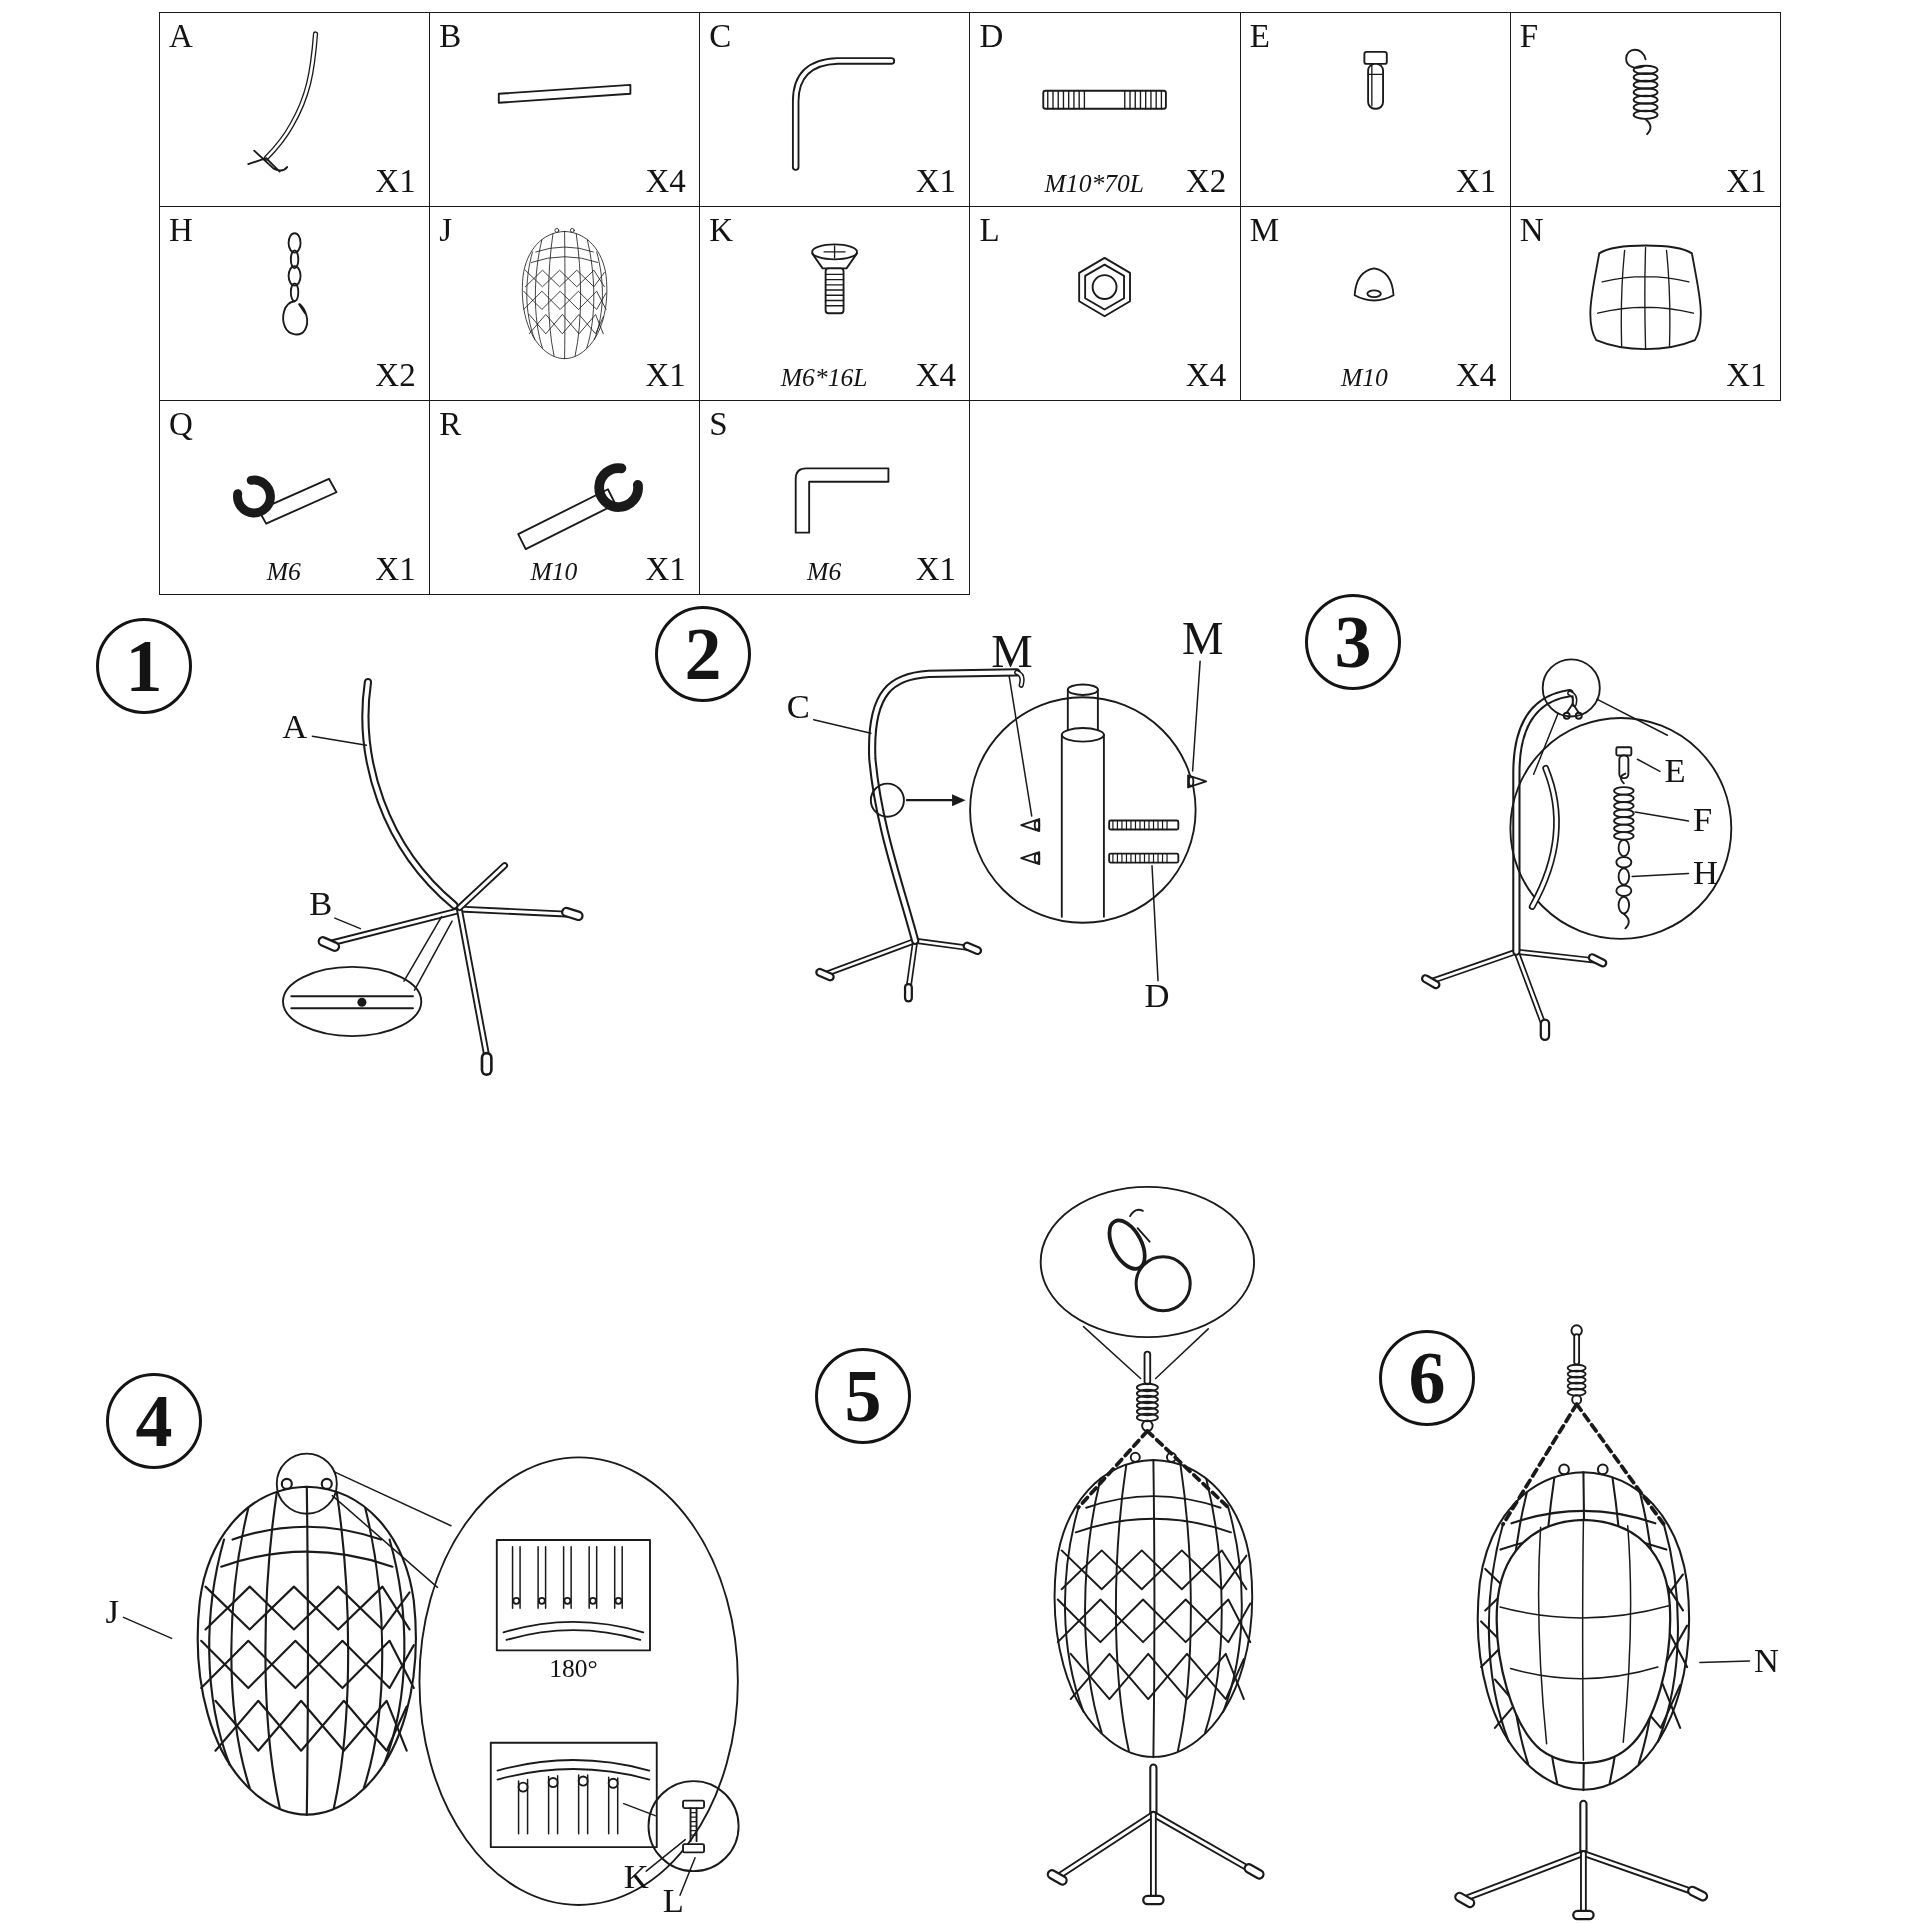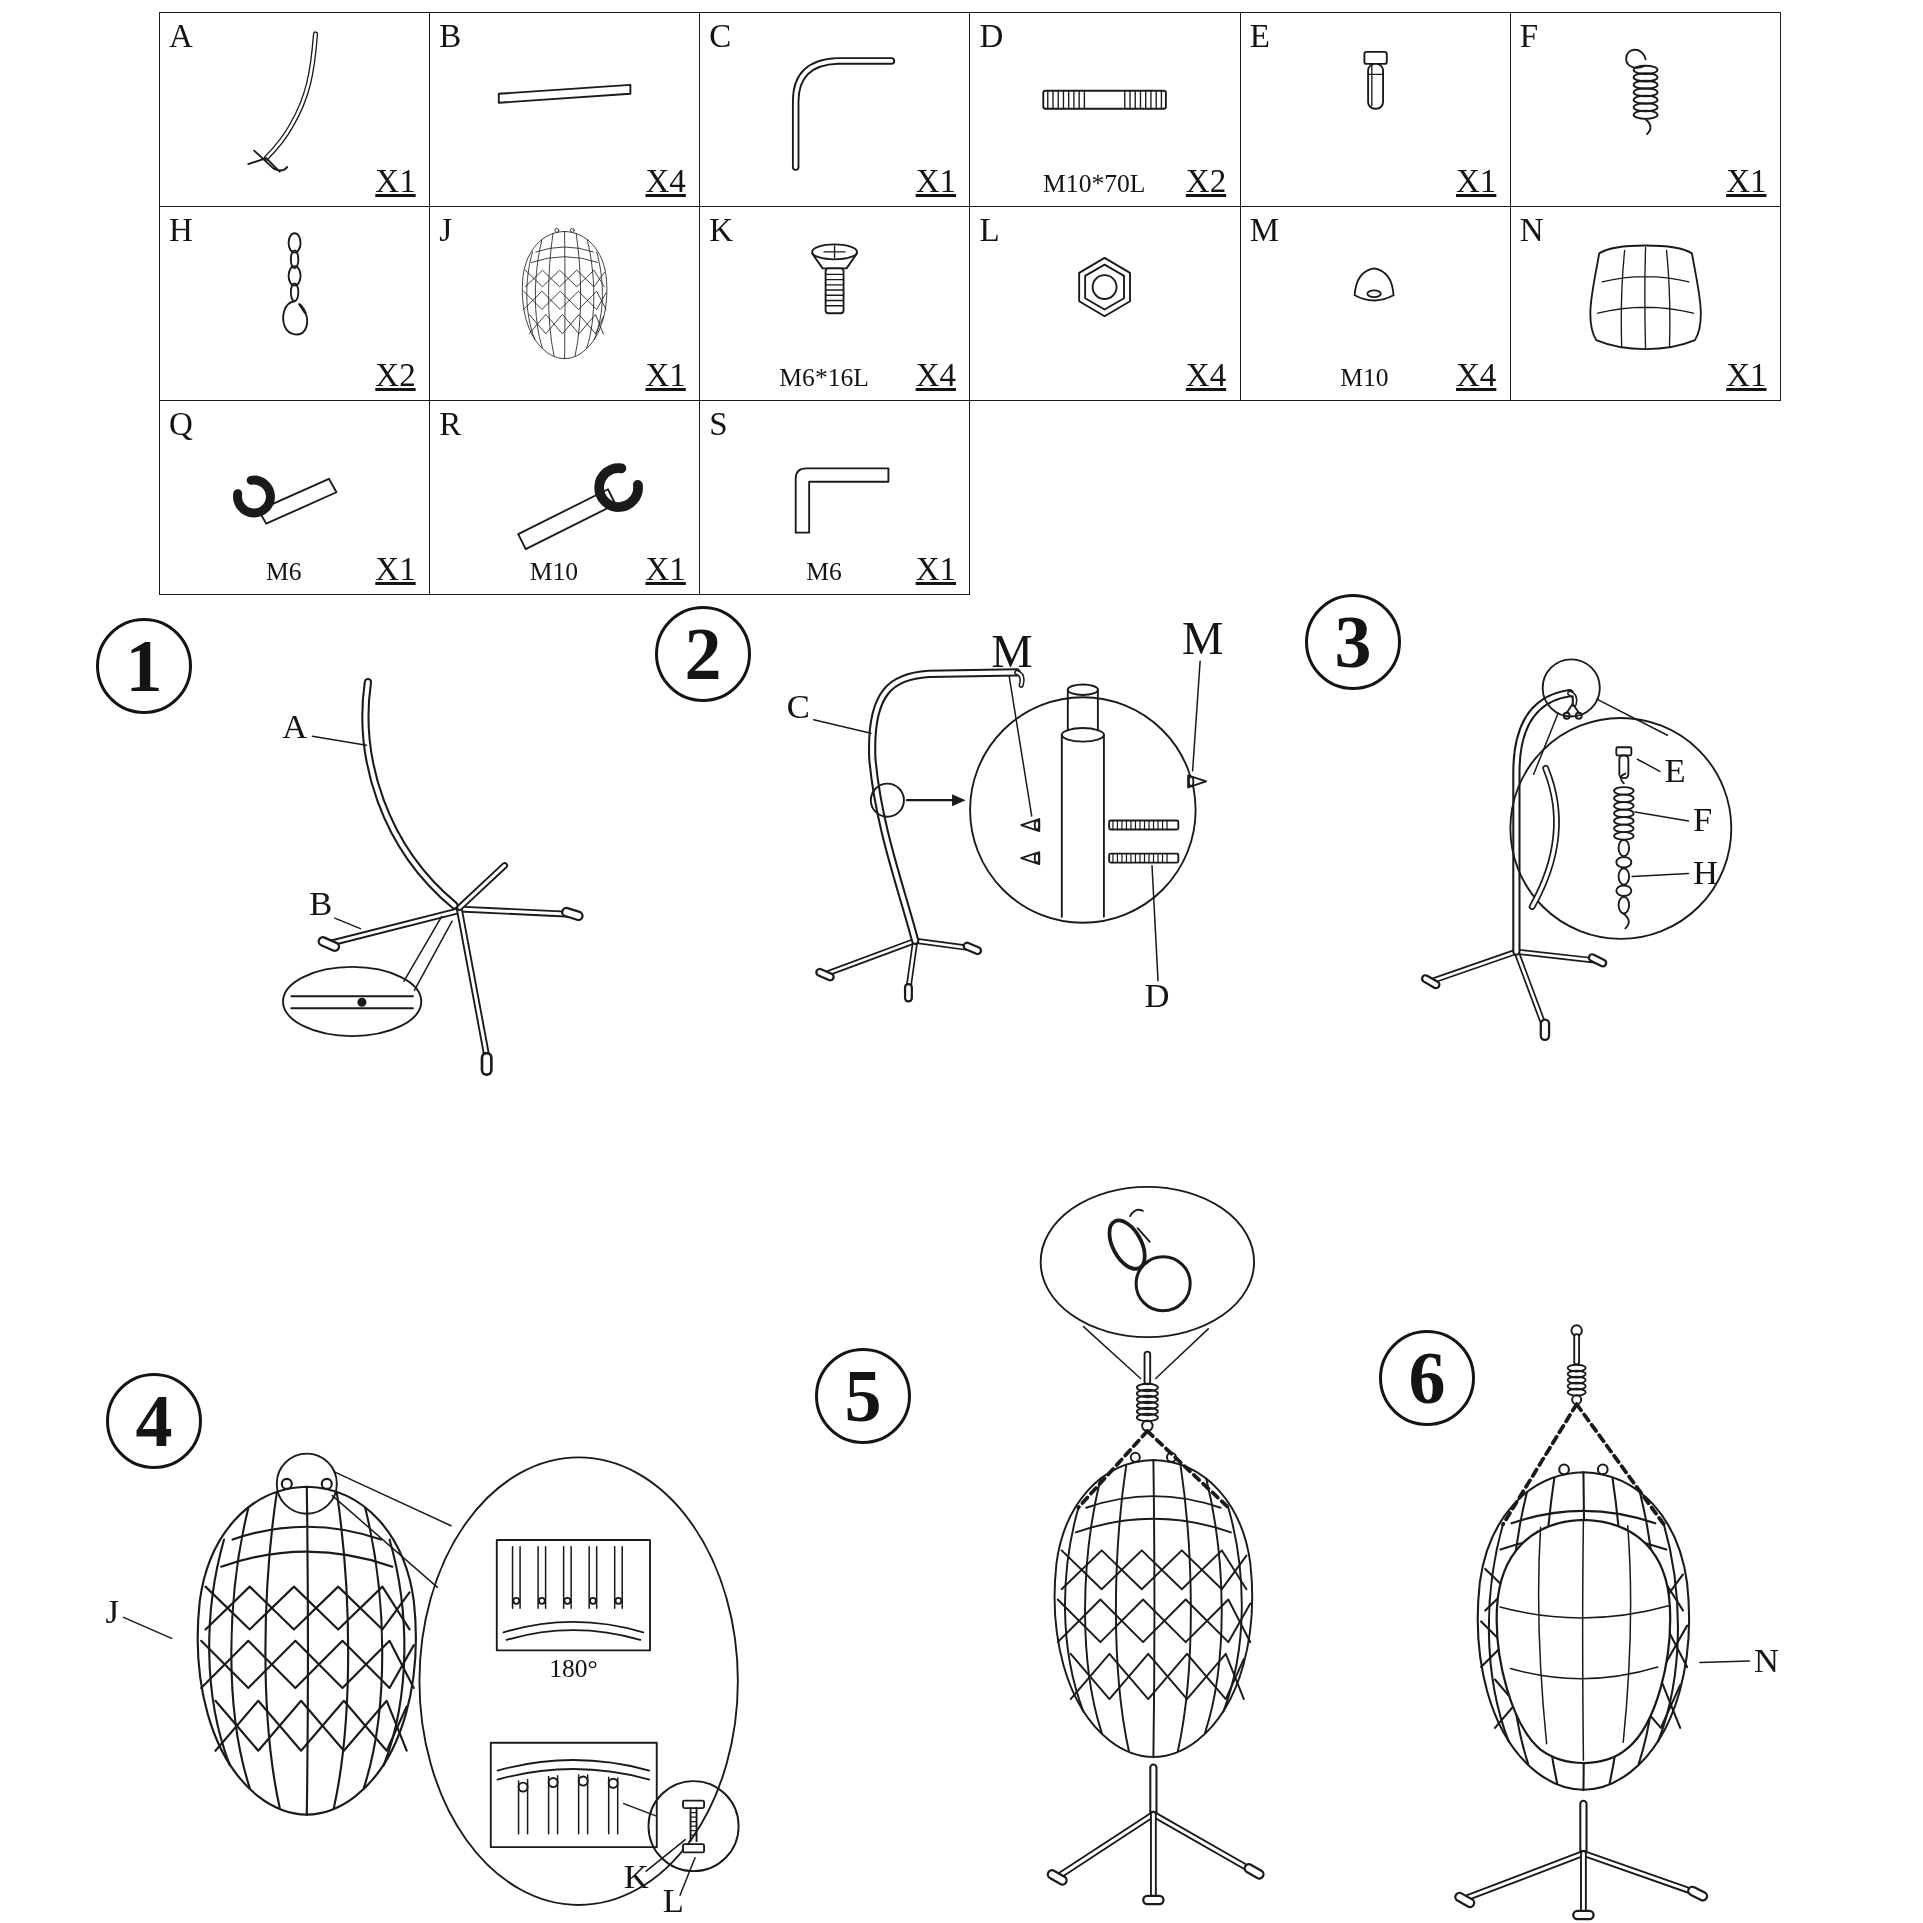--- a/index.html
+++ b/index.html
@@ -5,22 +5,22 @@
   *{margin:0;padding:0;box-sizing:border-box}
   html,body{width:1924px;height:1924px;background:#fff;color:#141414;
     font-family:"Liberation Serif","DejaVu Serif",serif;}
   .sheet{position:absolute;left:0;top:0;width:1924px;height:1924px;background:#fff;}
   
   .parts-table{position:absolute;left:159px;top:12px;width:1622px;
     border-top:1.5px solid #1a1a1a;border-left:1.5px solid #1a1a1a;
     display:grid;grid-template-columns:repeat(6,1fr);grid-auto-rows:194px;}
   .cell{position:relative;border-right:1.5px solid #1a1a1a;border-bottom:1.5px solid #1a1a1a;background:#fff;}
   .cell .pid{position:absolute;left:9px;top:4.5px;font-size:33px;}
-  .cell .qty{position:absolute;right:13.5px;bottom:6px;font-size:33px;text-decoration:underline;}
-  .cell .spec{position:absolute;left:46%;transform:translateX(-50%);bottom:7.5px;font-size:25.6px;white-space:nowrap;}
+  .cell .qty{position:absolute;right:13.5px;bottom:6px;font-size:33px;}
+  .cell .spec{position:absolute;left:46%;transform:translateX(-50%);bottom:7.5px;font-size:25.6px;white-space:nowrap;font-style:italic;}
   .cell svg{position:absolute;inset:0;width:100%;height:100%;}
   
   .ln{stroke:#1a1a1a;stroke-width:2.5;fill:none;stroke-linecap:round;stroke-linejoin:round}
   .lnf{stroke:#1a1a1a;stroke-width:2.5;fill:#fff;stroke-linecap:round;stroke-linejoin:round}
   .egg{stroke:#1a1a1a;stroke-width:3;fill:none;stroke-linecap:round;stroke-linejoin:round}
   .to{stroke:#1a1a1a;fill:none;stroke-linecap:round;stroke-linejoin:round}
   .ti{stroke:#fff;fill:none;stroke-linecap:round;stroke-linejoin:round}
   .chain{stroke:#1a1a1a;stroke-width:5;fill:none;stroke-dasharray:10 7;stroke-linecap:round}
   .lbl{font-family:"Liberation Serif","DejaVu Serif",serif;font-size:46px;fill:#141414}
   .lbl-big{font-size:62px}

